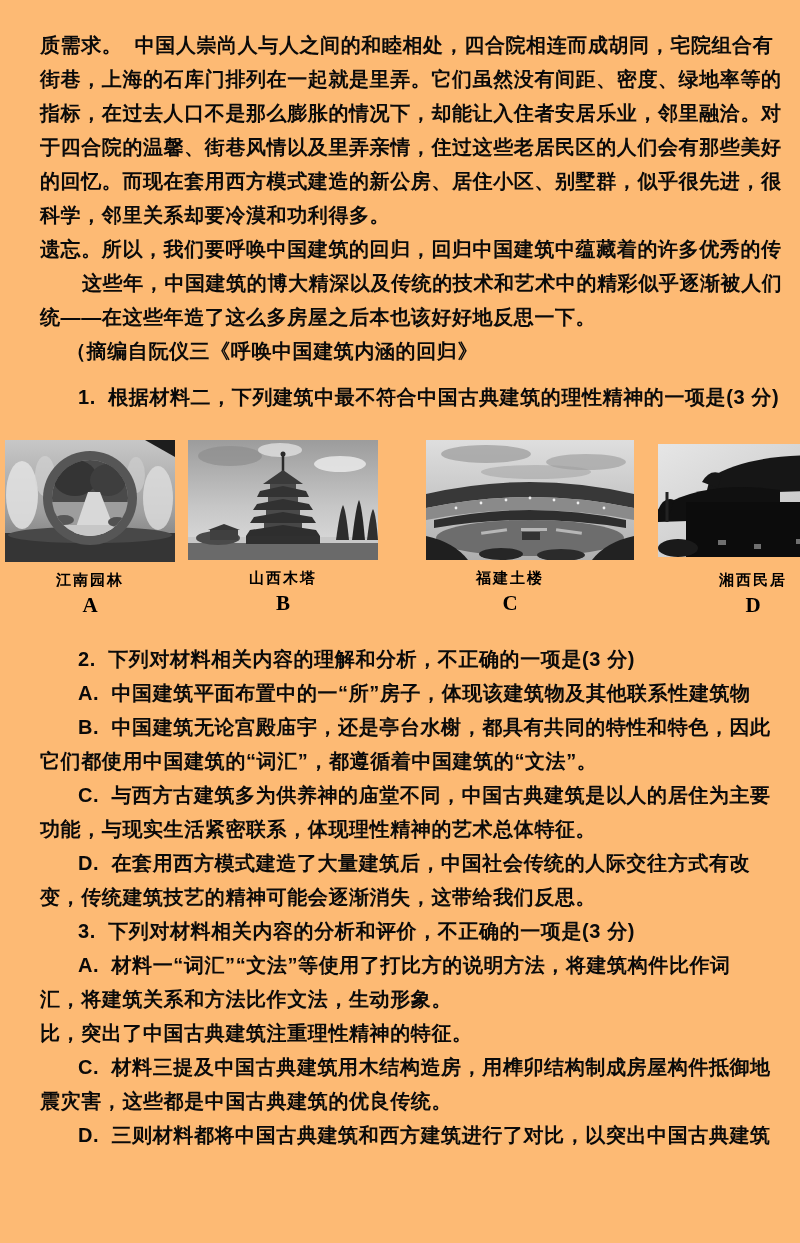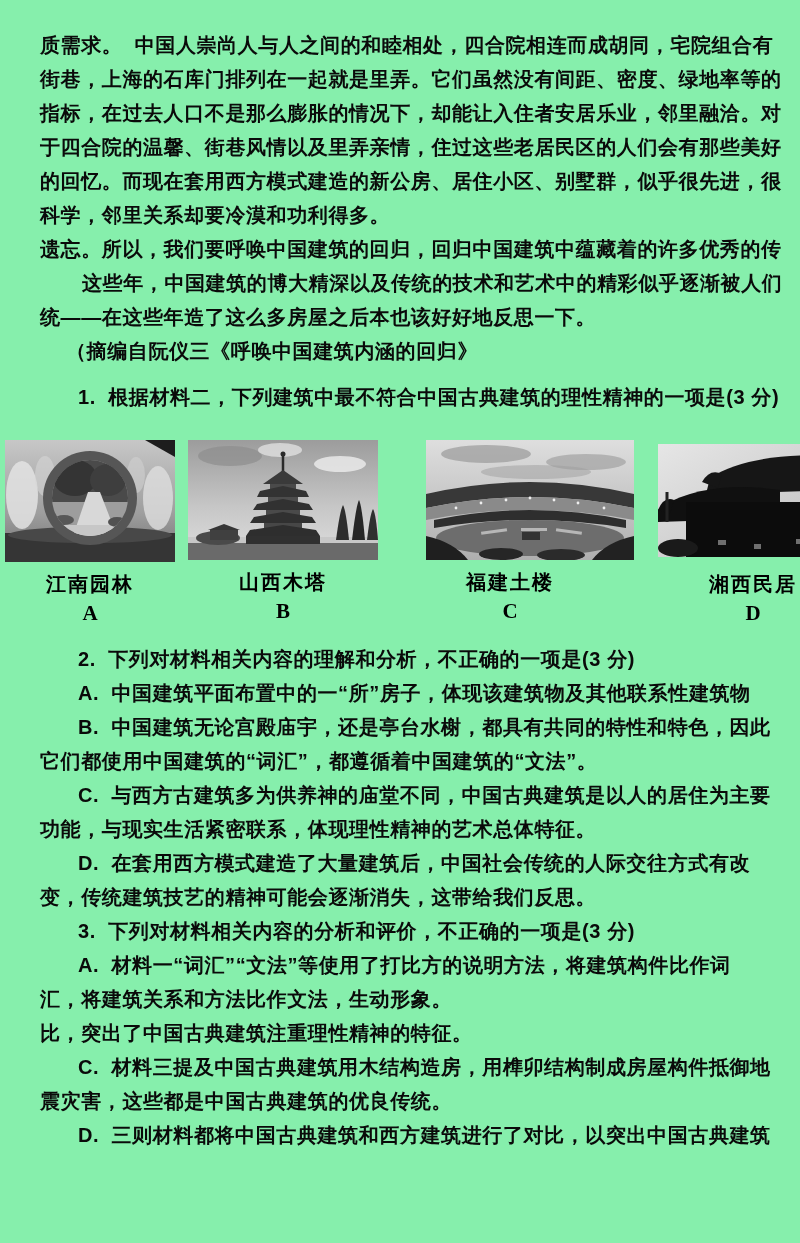--- a/index.html
+++ b/index.html
@@ -1,17 +1,17 @@
 <!DOCTYPE html>
 <html><head>
 <meta charset="utf-8">
 <style>
   html,body { margin:0; padding:0; background:#ffffff; }
   .page {
-    position:relative; width:800px; height:1243px; background:#86efac;
+    position:relative; width:800px; height:1243px; background:#fdba74;
     overflow:hidden; color:#000;
     font-family:"Liberation Sans","DejaVu Sans",sans-serif;
   }
   .textcol { padding:28px 40px 0 40px; }
   .mline {
     font-size:20px; line-height:34px; font-weight:600;
     letter-spacing:0.6px; white-space:pre; color:#0a0a0a;
   }
   .ind-para { padding-left:42px; }
   .ind-attr { padding-left:26px; }
@@ -22,21 +22,21 @@
   
   .figures { position:relative; height:186px; margin:26px -40px 0 -40px; }
   .fig { position:absolute; top:0; text-align:center; }
   .fig-a { left:5px;   width:170px; }
   .fig-b { left:188px; width:190px; }
   .fig-c { left:426px; width:168px; }
   .fig-d { left:658px; width:190px; }
   .photo  { display:block; }
   .photo svg { display:block; }
   .fig-d .photo { margin-top:4px; }
-  .caption { font-size:20px; font-weight:700; margin-top:9px; letter-spacing:2px; color:#000; }
+  .caption { font-size:15px; font-weight:700; margin-top:9px; letter-spacing:2px; color:#000; }
   .fig-d .caption { margin-top:14px; }
   .letter {
     font-family:"Liberation Serif","DejaVu Serif",serif;
     font-size:21px; font-weight:700; margin-top:3px; color:#000;
   }
 </style>
 </head>
 <body>
 
 <div class="page">

